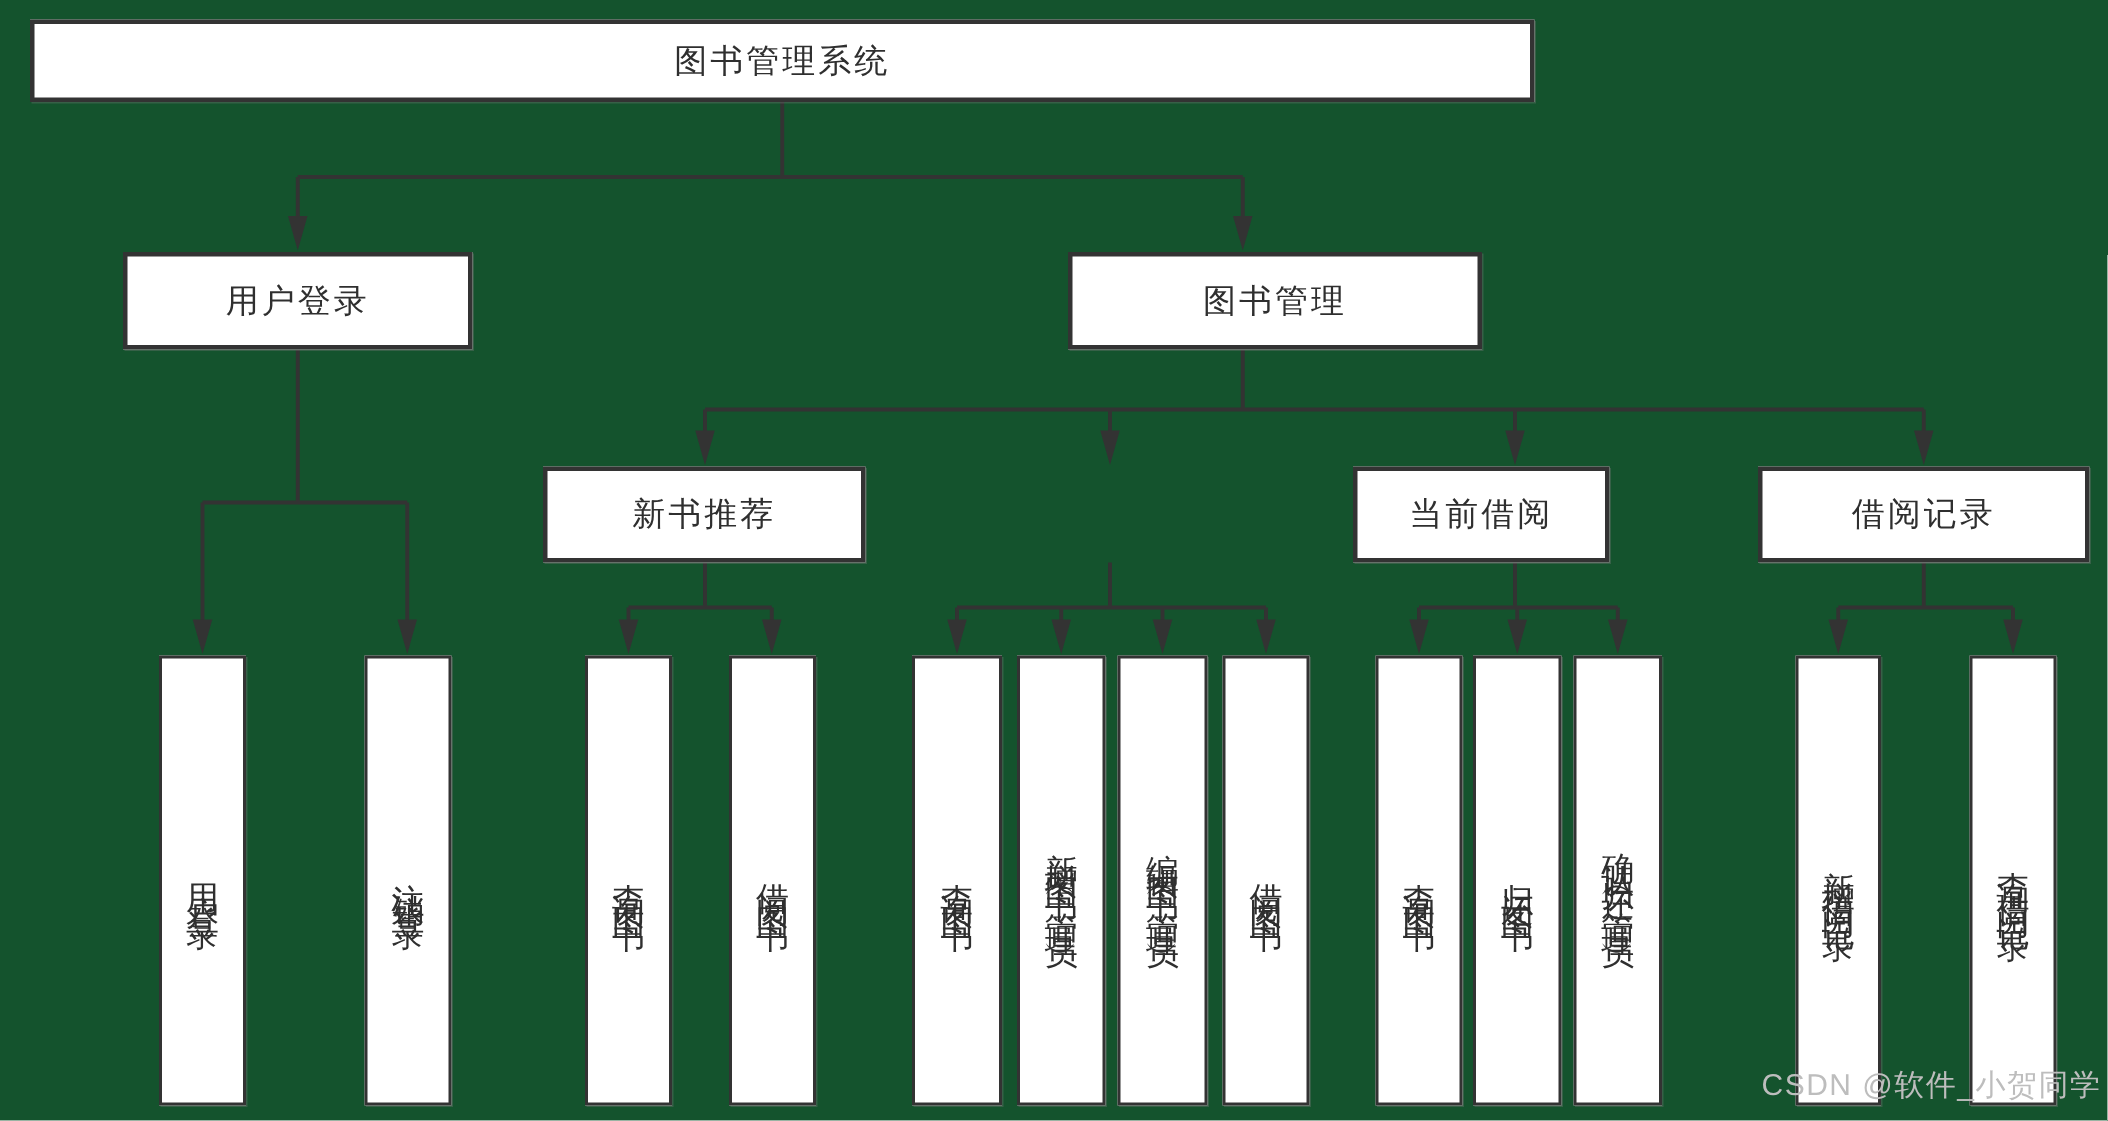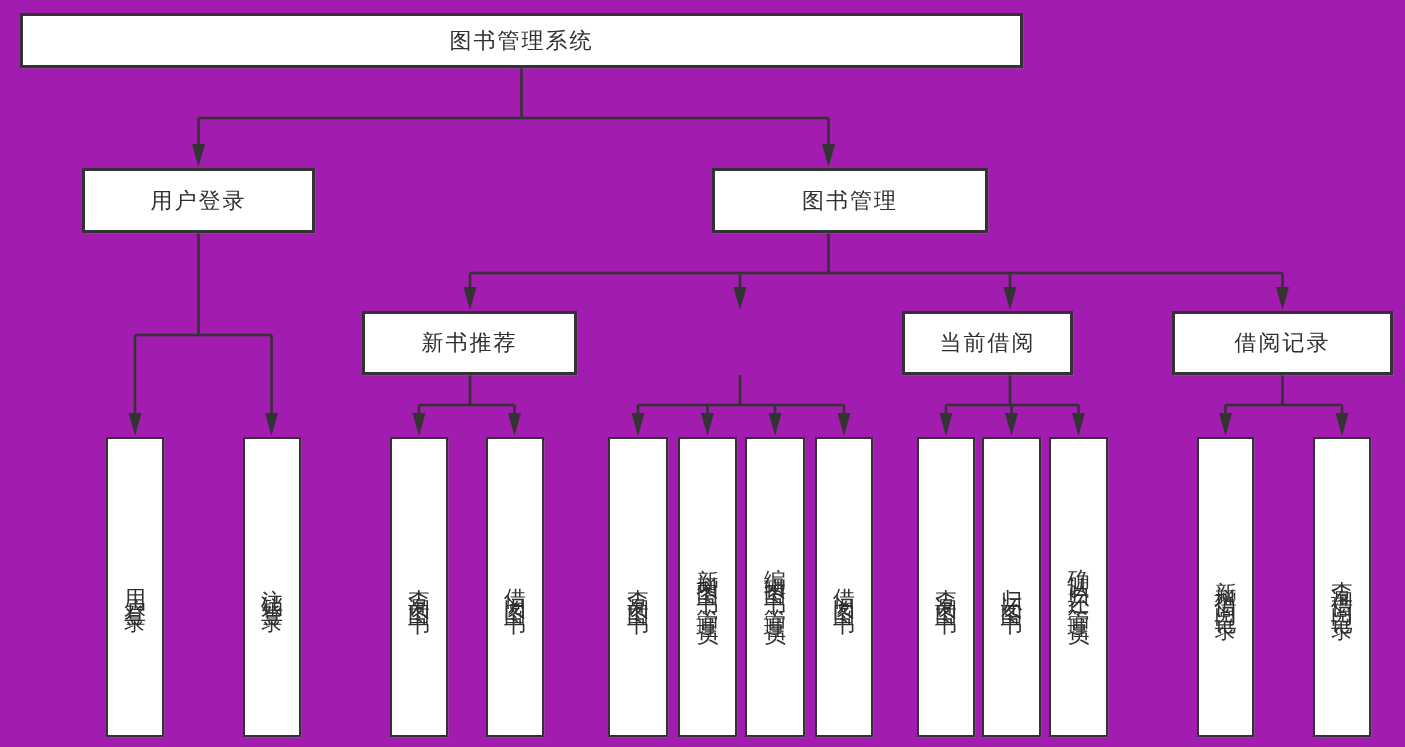--- a/index.html
+++ b/index.html
@@ -5,21 +5,21 @@
   html, body {
     margin: 0;
     padding: 0;
     background: #ffffff;
     font-family: "Liberation Sans", "DejaVu Sans", sans-serif;
   }
   .stage {
     position: relative;
     width: 1405px;
     height: 747px;
-    background: #a21caf;
+    background: #14532d;
     overflow: hidden;
   }
   .wires {
     position: absolute;
     left: 0;
     top: 0;
     pointer-events: none;
   }
   .box {
     position: absolute;
@@ -150,14 +150,15 @@
     <span class="vtext">确认归还（管理员）</span>
   </div>
 
   <div class="box leaf" style="left:1197px; width:57px;">
     <span class="vtext">新增借阅记录</span>
   </div>
   <div class="box leaf" style="left:1313px; width:58px;">
     <span class="vtext">查询借阅记录</span>
   </div>
 
+  <div class="watermark">CSDN @软件_小贺同学</div>
 
 </div>
 
 </body></html>

